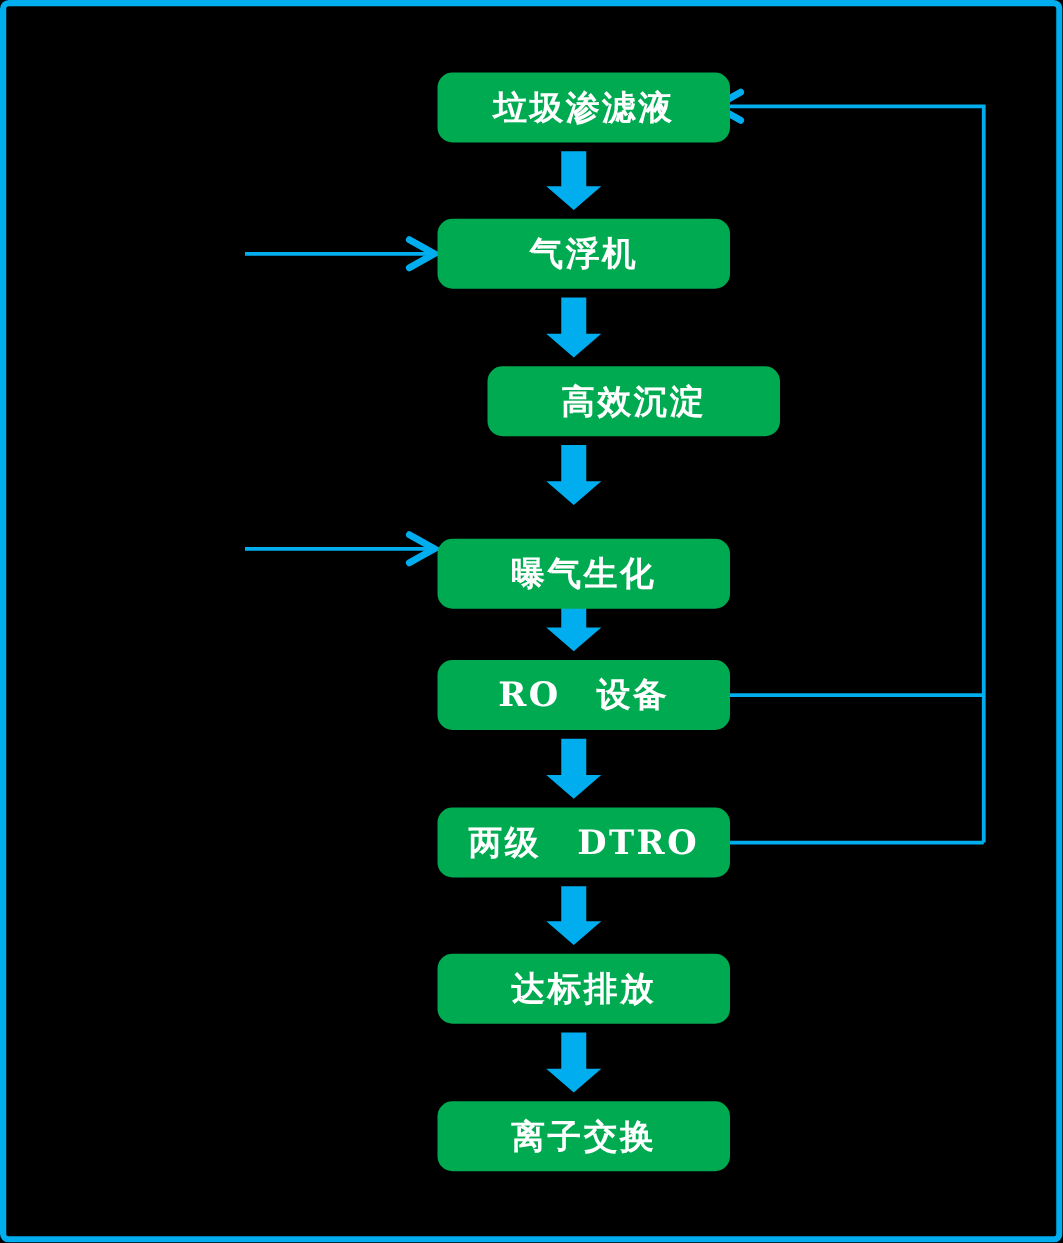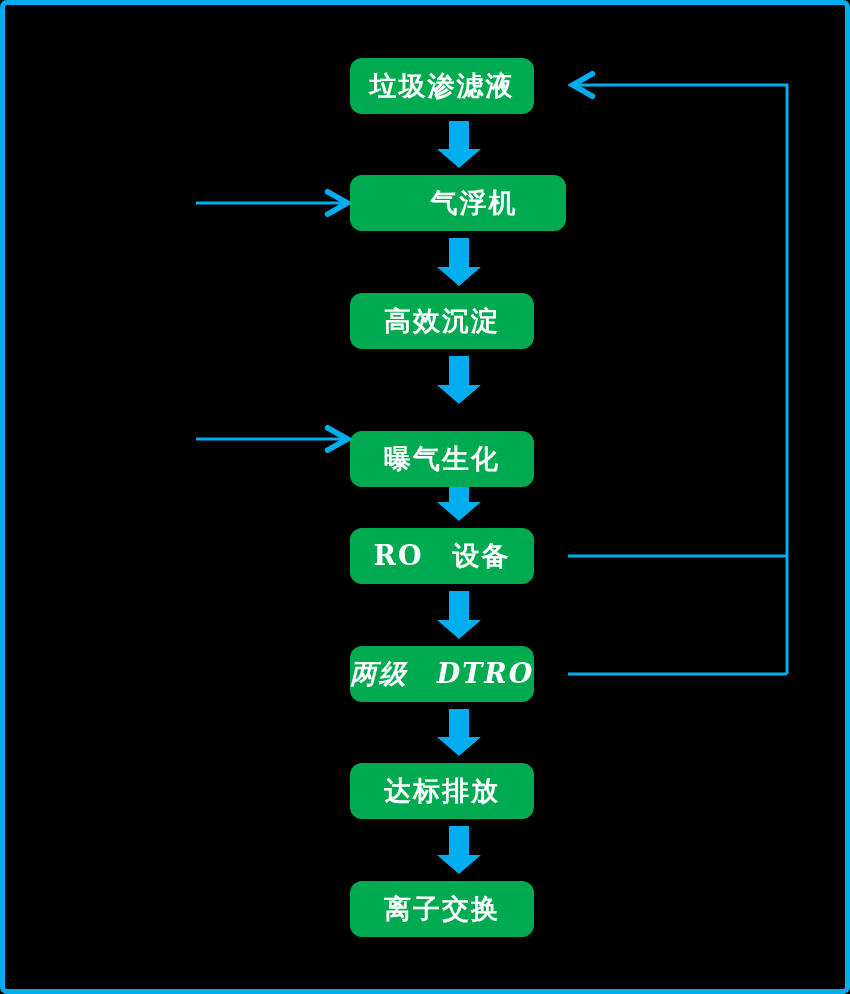--- a/index.html
+++ b/index.html
@@ -21,40 +21,40 @@
   svg.wires {
     position: absolute;
     left: 0;
     top: 0;
     width: 850px;
     height: 994px;
   }
   .node {
     position: absolute;
     left: 345px;
-    width: 184px;
+    width: 234px;
     height: 56px;
     background: #00aa50;
     border-radius: 12px;
     color: #ffffff;
     display: flex;
     align-items: center;
     justify-content: center;
     font-size: 27px;
     font-weight: bold;
     letter-spacing: 2px;
     white-space: nowrap;
   }
   
   .n0 { top: 53px; }
-  .n1 { top: 170px; padding-left: 32px; }
-  .n2 { top: 288px; }
+  .n1 { top: 170px; }
+  .n2 { top: 288px; margin-left: 40px; }
   .n3 { top: 426px; }
   .n4 { top: 523px; }
-  .n5 { top: 641px; font-style: italic; }
+  .n5 { top: 641px; }
   .n6 { top: 758px; }
   .n7 { top: 876px; }
 </style>
 </head>
 <body>
 
 <div class="canvas">
 
   <svg class="wires" viewBox="0 0 850 994">
     <defs>

